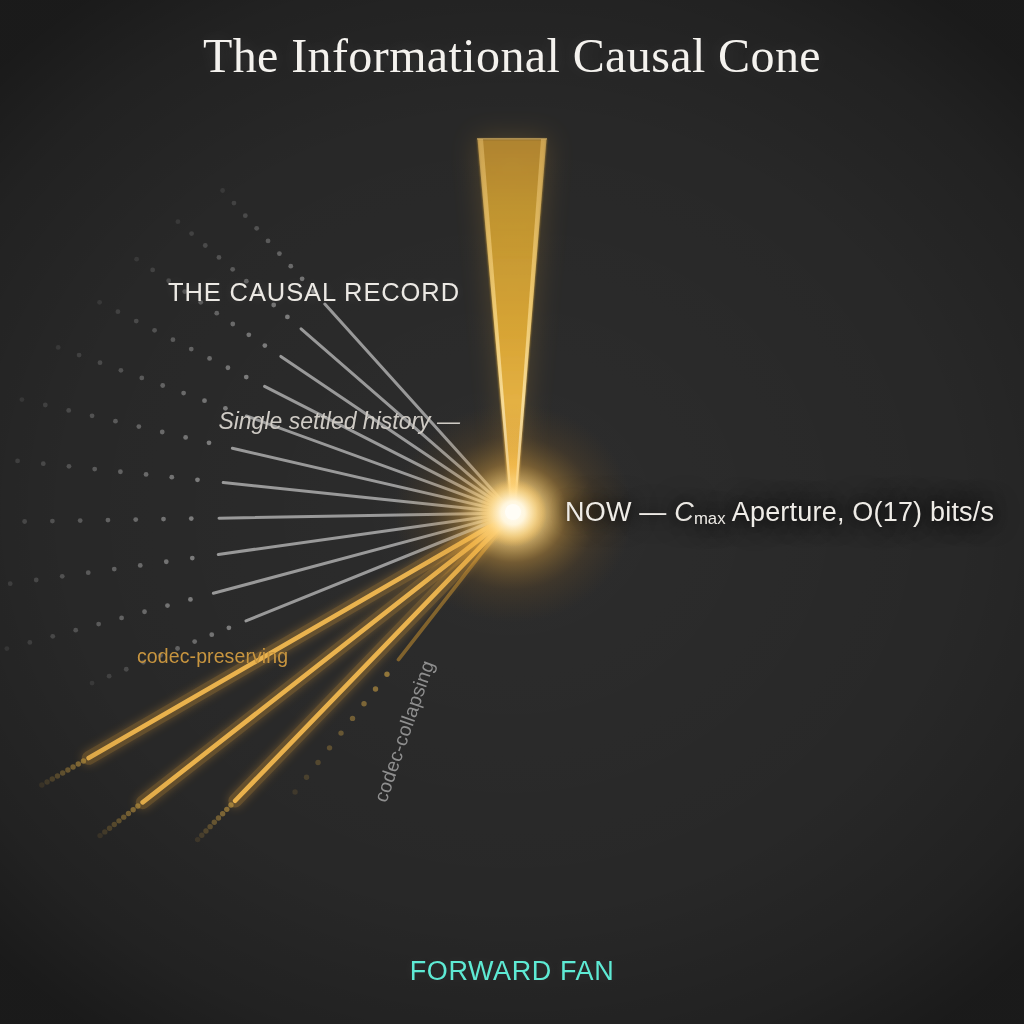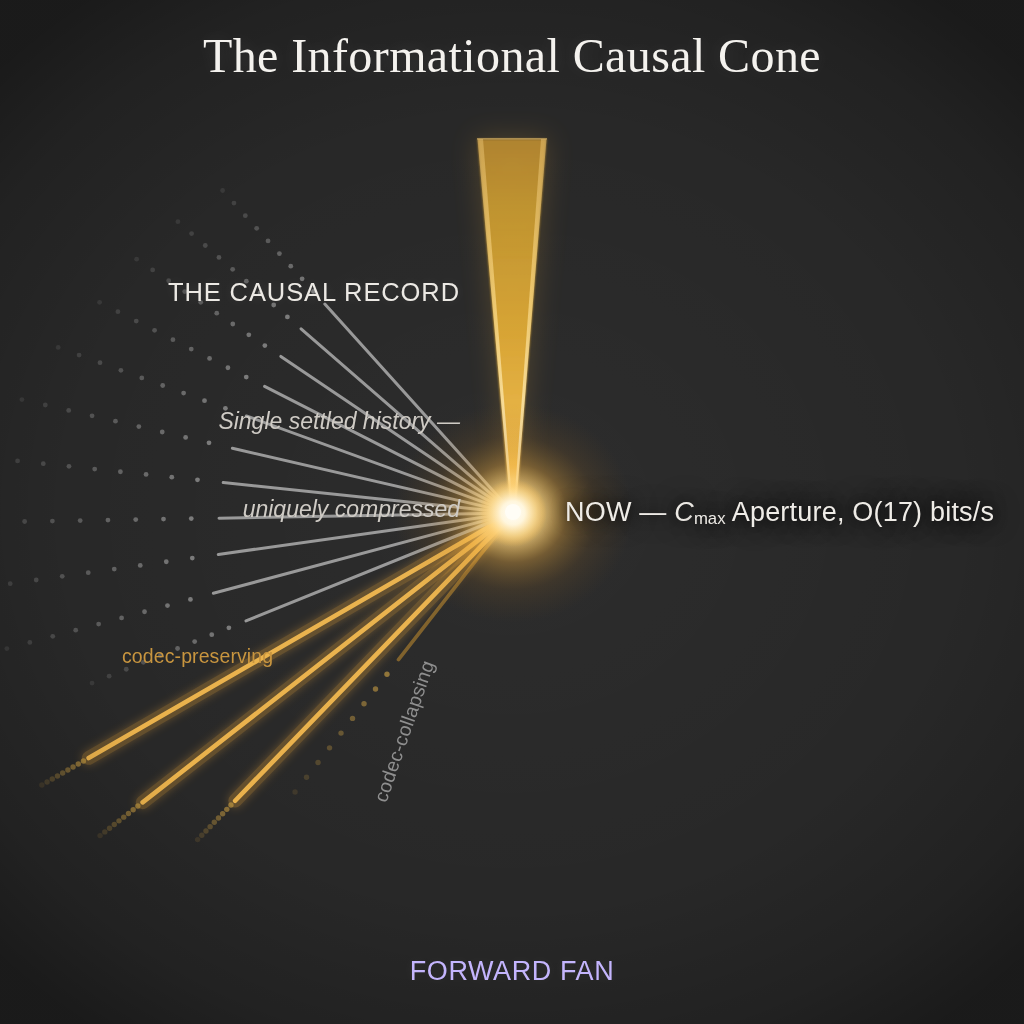--- a/index.html
+++ b/index.html
@@ -85,21 +85,21 @@
   #now-label .it { font-style: italic; }
   #now-label sub {
     font-size: 0.62em;
     vertical-align: -0.18em;
     letter-spacing: 0;
     margin-top: 26px;
   }
 
   
   #codec-preserving {
-    left: 122px;
+    left: 137px;
     top: 645px;
     font-size: 19.5px;
     color: #c8953f;
     letter-spacing: 0.1px;
   }
 
   
   #codec-collapsing {
     left: 380px;
     top: 790px;
@@ -113,21 +113,21 @@
   
   #fan-block {
     left: 0;
     top: 920px;
     width: 1024px;
     text-align: center;
   }
   #fan-head {
     font-size: 27px;
     letter-spacing: 0.6px;
-    color: #c4b5fd;
+    color: #5eead4;
     text-shadow: 0 0 12px rgba(255,255,255,0.08);
   }
 </style>
 </head>
 <body>
 
 <div id="stage">
 
   <svg id="art" viewBox="0 0 1024 1024" width="1024" height="1024">
     <defs>
@@ -347,21 +347,20 @@
   </svg>
 
   <div id="vignette"></div>
 
   <div class="lbl" id="title">The Informational Causal Cone</div>
 
   <div class="lbl" id="record-block">
     <div id="record-head">THE CAUSAL RECORD</div>
     <div id="record-sub">
       <div>Single settled history —</div>
-      <div>uniquely compressed</div>
     </div>
   </div>
 
   <div class="lbl" id="now-label"><span>NOW — </span><span class="it">C</span><sub>max</sub><span> Aperture, O(17) bits/s</span></div>
 
   <div class="lbl" id="codec-preserving">codec-preserving</div>
 
   <div class="lbl" id="codec-collapsing">codec-collapsing</div>
 
   <div class="lbl" id="fan-block">

